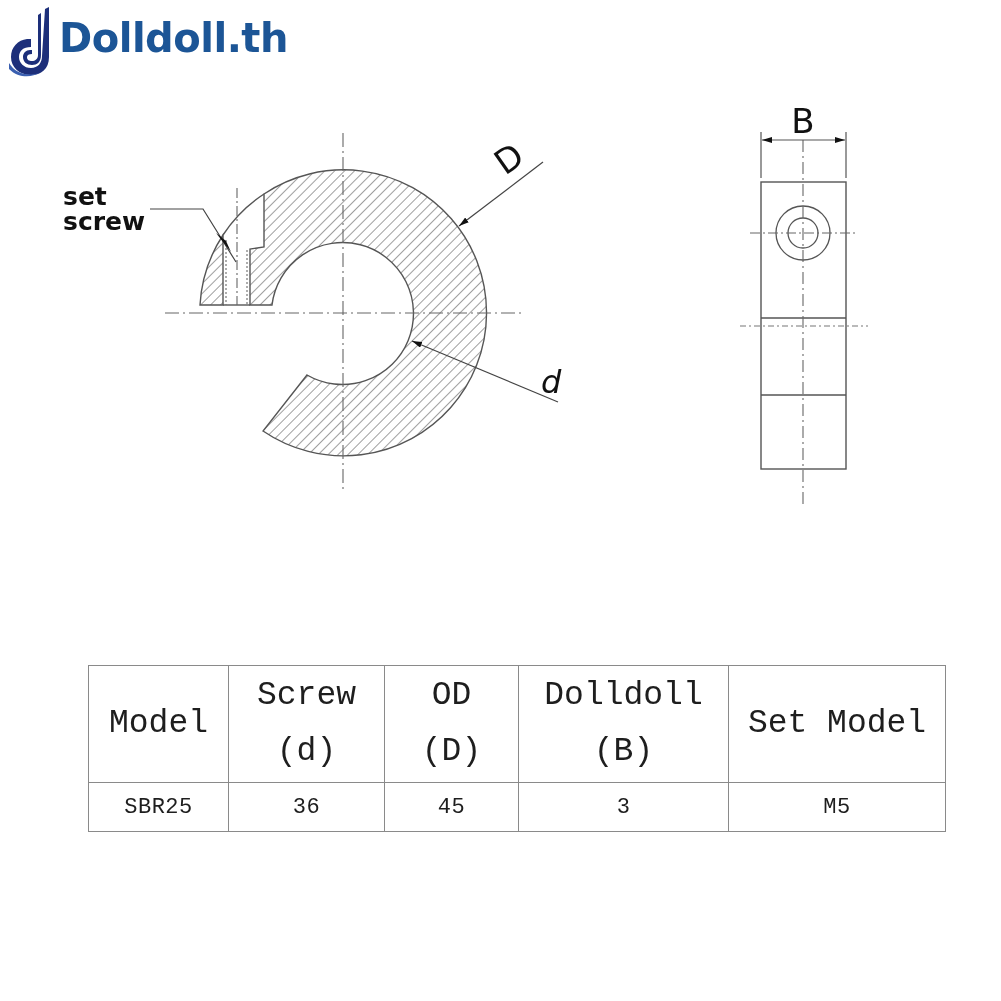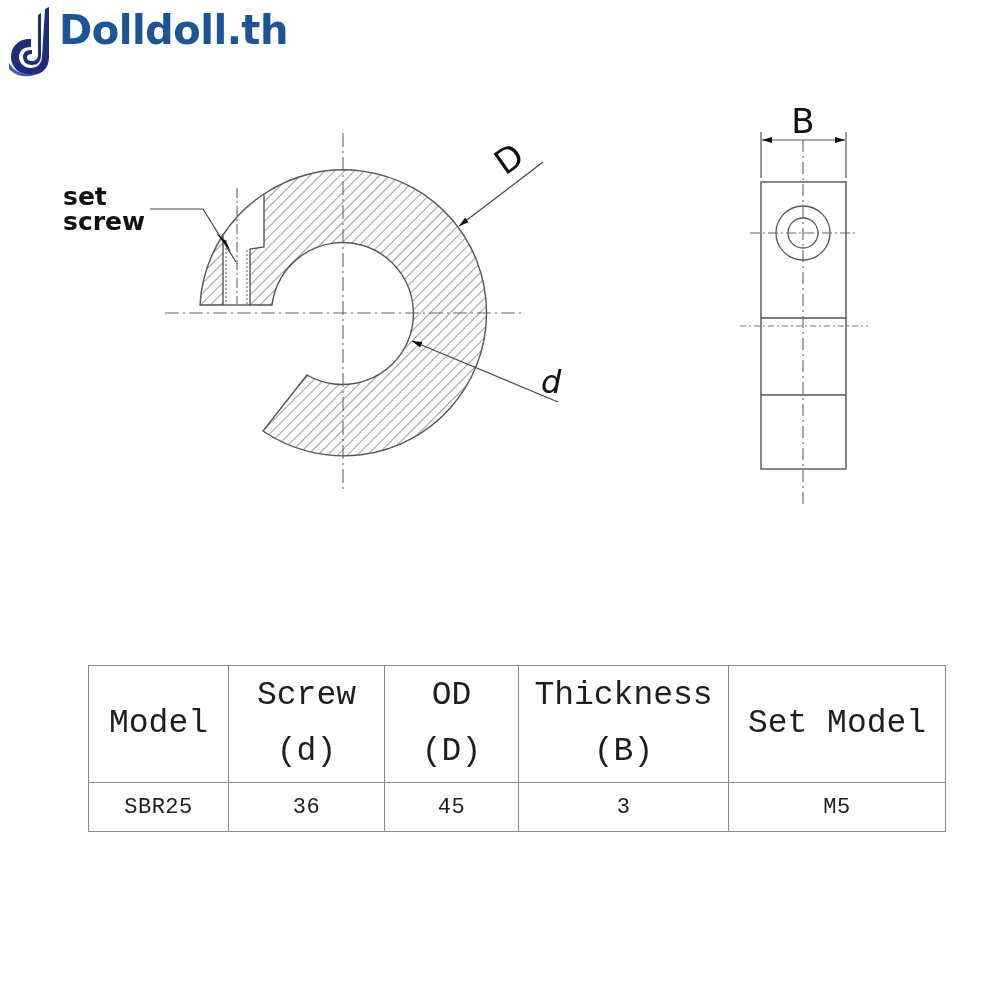--- a/index.html
+++ b/index.html
@@ -1,19 +1,19 @@
 <!DOCTYPE html>
 <html><head>
 <meta charset="utf-8">
 <style>
   html, body { margin: 0; padding: 0; background: #ffffff; }
   body { width: 1001px; height: 1001px; position: relative; overflow: hidden; font-family: "DejaVu Sans", sans-serif; }
   .logo { position: absolute; left: 0; top: 0; width: 300px; height: 85px; }
   .logo-icon { position: absolute; left: 5px; top: 7px; width: 50px; height: 70px; }
-  .logo-text { position: absolute; left: 59px; top: 2px; font-family: "DejaVu Sans", sans-serif; font-weight: bold; font-size: 40px; letter-spacing: -0.5px; line-height: 56px; white-space: nowrap; }
+  .logo-text { position: absolute; left: 59px; top: 10px; font-family: "DejaVu Sans", sans-serif; font-weight: bold; font-size: 40px; letter-spacing: -0.5px; line-height: 56px; white-space: nowrap; }
   .drawing { position: absolute; left: 0; top: 0; width: 1001px; height: 560px; }
   .drawing text { font-family: "DejaVu Sans", sans-serif; }
   .spec-table { position: absolute; left: 88px; top: 665px; border-collapse: collapse; font-family: Liberation Mono, monospace; color: #1e1e1e; }
   .spec-table th, .spec-table td { border: 1.6px solid #8a8a8a; text-align: center; padding: 0; font-weight: normal; }
   .spec-table th { height: 116px; font-size: 33px; line-height: 56px; }
   .spec-table td { height: 48px; font-size: 22px; letter-spacing: 0.5px; }
   .spec-table th span { display: block; }
 </style>
 </head>
 <body>
@@ -93,21 +93,21 @@
       </th>
       <th style="width:155px">
         <span>Screw</span>
         <span>(d)</span>
       </th>
       <th style="width:133px">
         <span>OD</span>
         <span>(D)</span>
       </th>
       <th style="width:209px">
-        <span>Thickness</span>
+        <span>Dolldoll</span>
         <span>(B)</span>
       </th>
       <th style="width:216px">
         <span>Set Model</span>
       </th>
     </tr>
   </thead>
   <tbody>
     <tr>
       <td>SBR25</td>

